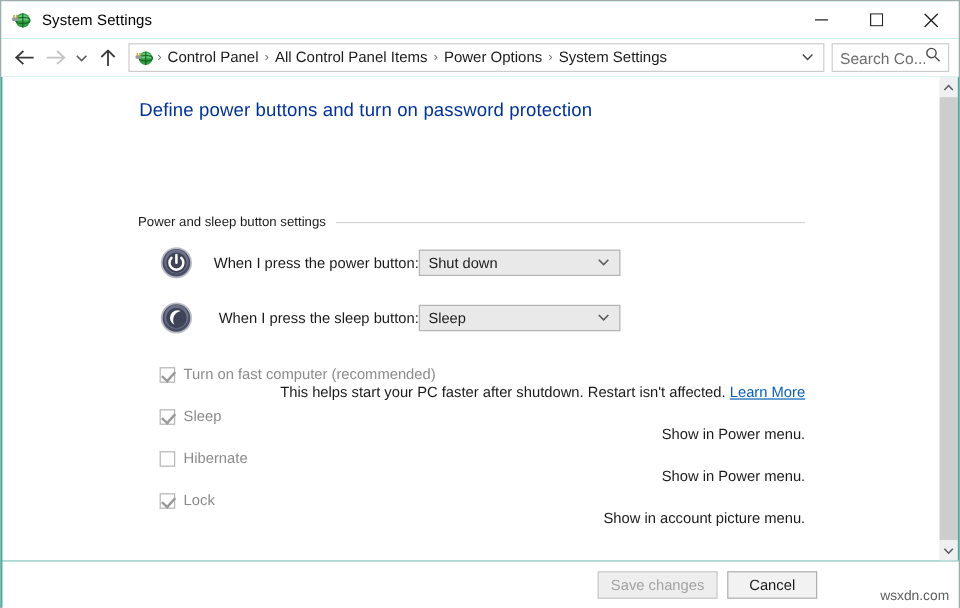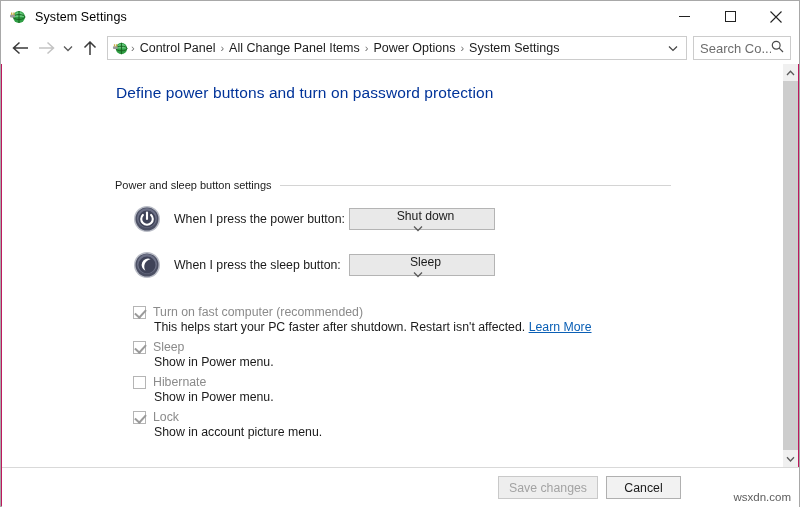--- a/index.html
+++ b/index.html
@@ -5,22 +5,23 @@
   * { box-sizing: border-box; margin: 0; padding: 0; }
   html, body {
     width: 800px; height: 507px;
     font-family: "Liberation Sans", sans-serif;
     background: #ffffff;
     overflow: hidden;
   }
   #app {
     position: relative;
     width: 800px; height: 507px;
-    background: #be185d;
+    background: #14b8a6;
     border: 1px solid #a8a8a8;
+    text-align: right;
   }
 
   
   .titlebar {
     position: absolute; left: 0; top: 0; width: 798px; height: 31px;
     background: #ffffff;
     display: flex; align-items: center;
   }
   .title-icon { margin-left: 8px; width: 18px; height: 18px; position: relative; }
   .title-text {
@@ -115,24 +116,24 @@
     flex: 1; height: 1px; background: #d4d4d4; margin-left: 8px;
   }
 
   .setting-row { display: flex; align-items: center; margin-top: 12px; }
   .pw-icon { width: 28px; height: 28px; margin-left: 18px; }
   .setting-label {
     font-size: 12.3px; color: #1b1b1b; margin-left: 13px;
     width: 175px; white-space: nowrap;
   }
   .combo {
-    width: 146px; height: 22px;
+    width: 168px; height: 22px;
     background: #e9e9e9; border: 1px solid #b4b4b4;
     display: flex; align-items: center; justify-content: space-between;
-    color: #1b1b1b; font-size: 12.2px; flex-direction: column;
+    color: #1b1b1b; font-size: 12.2px;
   }
   .combo .val { padding-left: 7px; }
   .combo .arw { padding-right: 8px; color: #5a5a5a; font-size: 10px; }
 
   
   .cb-item { margin-top: 6px; }
   .cb-line { display: flex; align-items: center; }
   .cbox {
     width: 13px; height: 13px; border: 1px solid #b5b5b5; background: #fff;
     margin-left: 18px; position: relative; flex: 0 0 auto;
@@ -259,21 +260,21 @@
           <ellipse cx="10" cy="9" rx="6" ry="2.4" fill="none" stroke="#17611f" stroke-width="1"></ellipse>
           <path d="M10 3v12" stroke="#17611f" stroke-width="1"></path>
           <rect x="1" y="6.5" width="5" height="3" rx="1" fill="#9a9a9a"></rect>
           <rect x="2" y="4.5" width="1.4" height="2.4" fill="#c8ae4a"></rect>
           <rect x="4.2" y="4.5" width="1.4" height="2.4" fill="#c8ae4a"></rect>
         </svg>
       </span>
       <span class="crumb-sep">›</span>
       <span class="crumb">Control Panel</span>
       <span class="crumb-sep">›</span>
-      <span class="crumb">All Change Panel Items</span>
+      <span class="crumb">All Control Panel Items</span>
       <span class="crumb-sep">›</span>
       <span class="crumb">Power Options</span>
       <span class="crumb-sep">›</span>
       <span class="crumb">System Settings</span>
       <span class="crumb-spacer"></span>
       <span class="crumb-chevron">
         <svg width="10" height="7" viewBox="0 0 10 7">
             <path d="M1 1.5L5 5.5l4-4" fill="none" stroke="#444" stroke-width="1.2"></path>
           </svg>
       </span>

